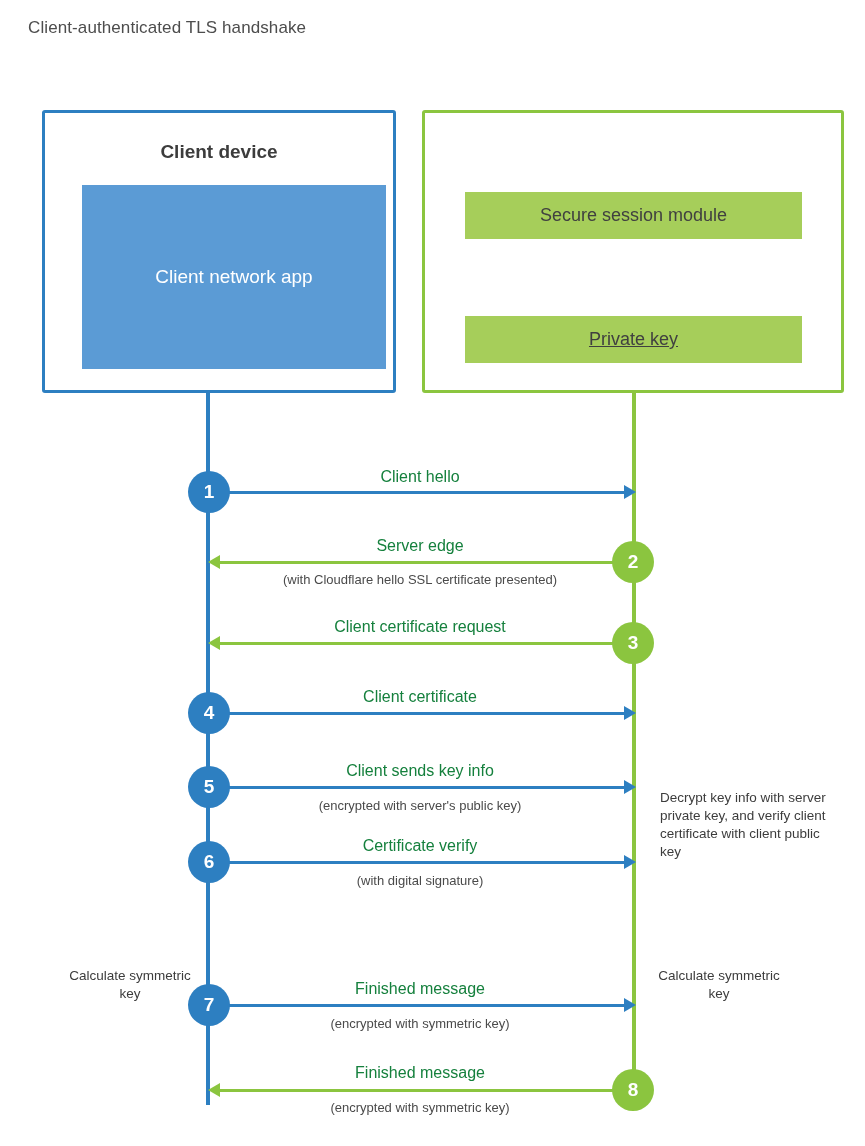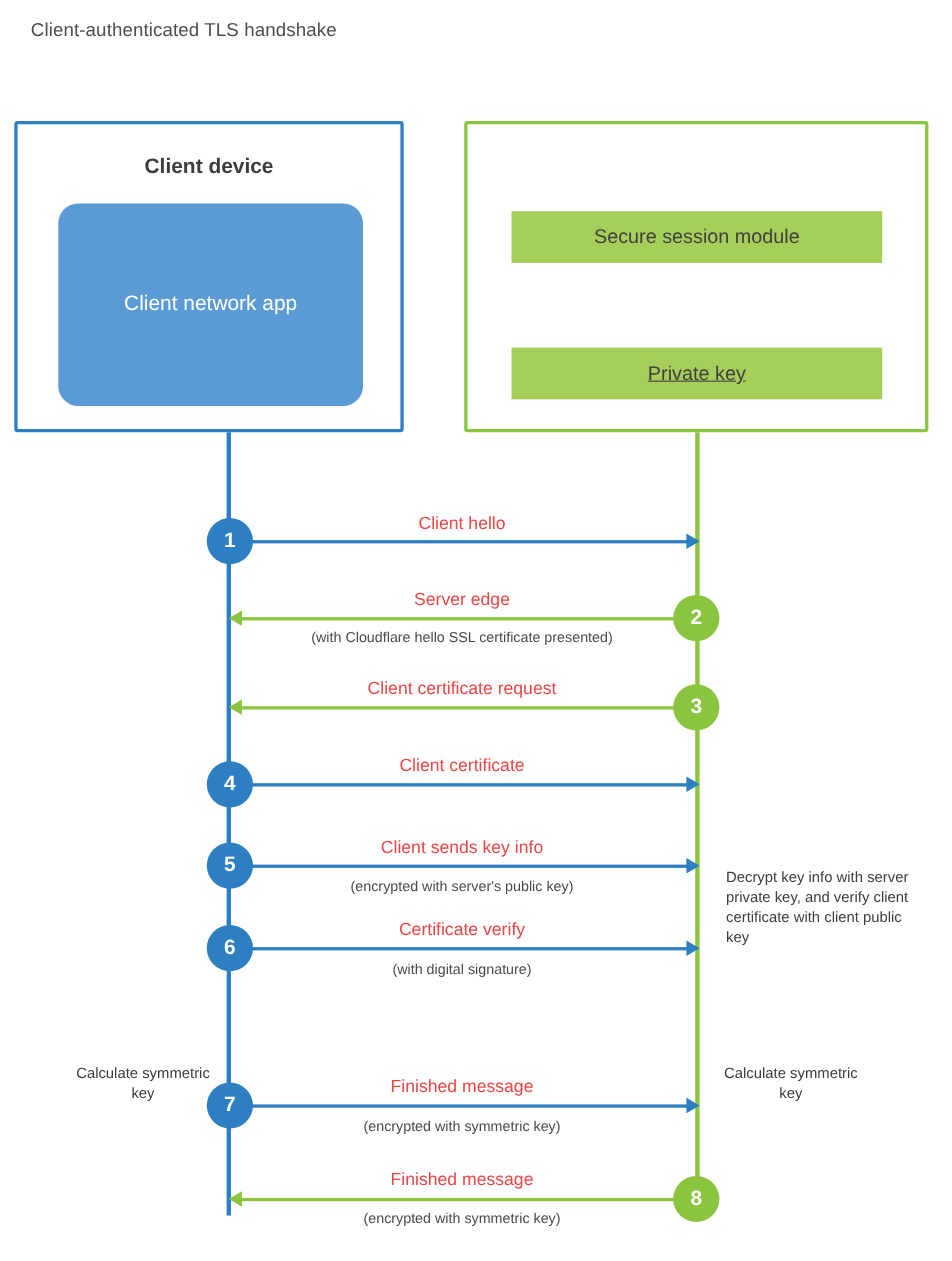--- a/index.html
+++ b/index.html
@@ -25,21 +25,21 @@
     letter-spacing: 0.1px;
   }
 
   
   .node-box {
     position: absolute;
     background: #ffffff;
     box-sizing: border-box;
   }
   #client-box {
-    left: 13px;
+    left: 42px;
     top: 110px;
     width: 354px;
     height: 283px;
     border: 3px solid #2d7fc1;
     border-radius: 3px;
   }
   #server-box {
     left: 422px;
     top: 110px;
     width: 422px;
@@ -53,31 +53,30 @@
     text-align: center;
     top: 28px;
     font-size: 19px;
     font-weight: bold;
     color: #3c3c3c;
   }
   #client-app {
     position: absolute;
     left: 37px;
     top: 72px;
-    width: 277px;
+    width: 304px;
     height: 184px;
     background: #5b9bd5;
     color: #ffffff;
     display: flex;
     align-items: center;
     justify-content: center;
     text-align: center;
     font-size: 19px;
     line-height: 26px;
-    border-radius: 18px;
   }
   .server-item {
     position: absolute;
     left: 40px;
     width: 337px;
     height: 47px;
     background: #a6ce5a;
     color: #404040;
     display: flex;
     align-items: center;
@@ -141,21 +140,21 @@
     justify-content: center;
   }
   .circle-blue { background: #2d7fc1; }
   .circle-green { background: #8bc53f; }
 
   
   .msg-label {
     position: absolute;
     text-align: center;
     font-size: 16px;
-    color: #ef4444;
+    color: #15803d;
     width: 420px;
   }
   .msg-sub {
     position: absolute;
     text-align: center;
     font-size: 13px;
     color: #4a4a4a;
     width: 420px;
   }
   .side-note {

